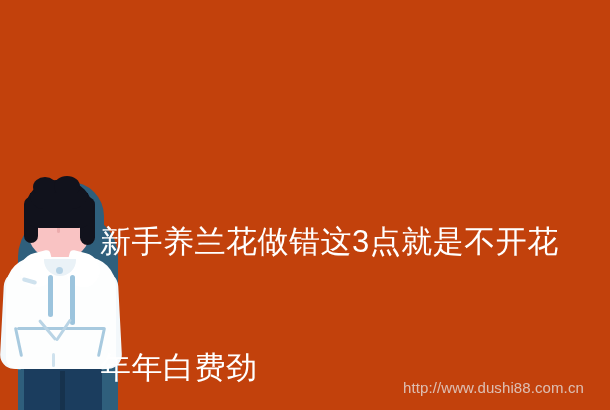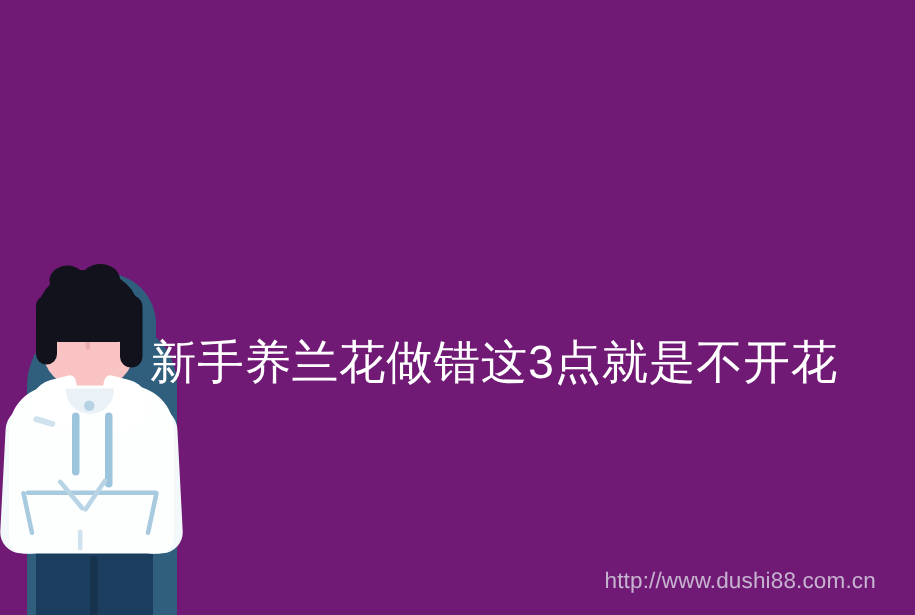--- a/index.html
+++ b/index.html
@@ -5,21 +5,21 @@
   html, body {
     margin: 0;
     padding: 0;
     background: #2b2b2b;
   }
   #card {
     position: relative;
     width: 610px;
     height: 410px;
     overflow: hidden;
-    background: #701a75;
+    background: #c2410c;
     font-family: "Liberation Sans", "DejaVu Sans", sans-serif;
     -webkit-font-smoothing: antialiased;
   }
 
   
   #headline {
     position: absolute;
     left: 100px;
     top: 137px;
     width: 470px;
@@ -315,17 +315,18 @@
     <div class="p pocket-line"></div>
     <div class="p pocket-l"></div>
     <div class="p pocket-r"></div>
     <div class="p pocket-diag-a"></div>
     <div class="p pocket-diag-b"></div>
     <div class="p hem-fold"></div>
   </div>
 
   <div id="headline">
     <span class="ln">新手养兰花做错这3点就是不开花</span>
+    <span class="ln">年年白费劲</span>
   </div>
 
   <div id="watermark">http://www.dushi88.com.cn</div>
 
 </div>
 
 </body></html>

